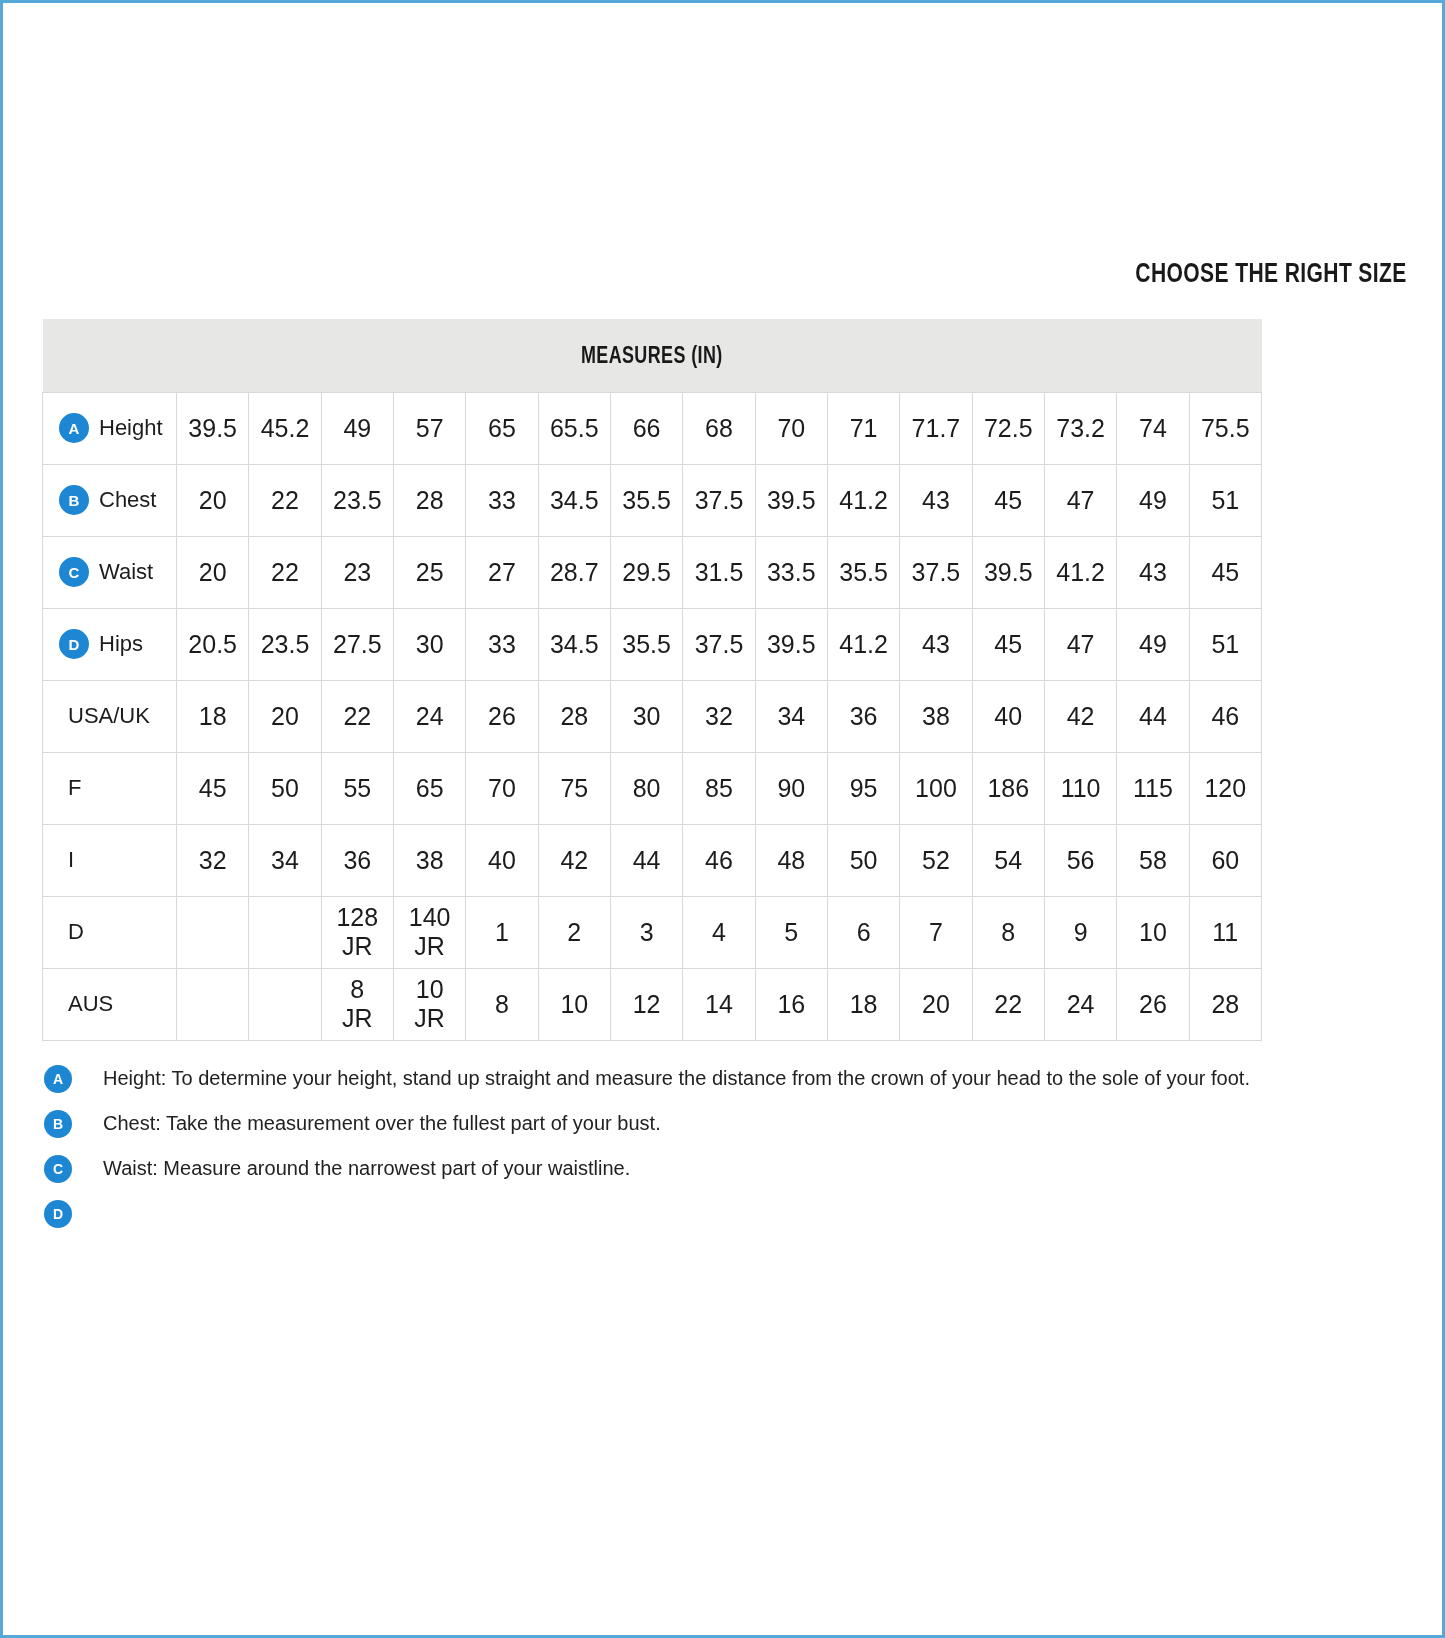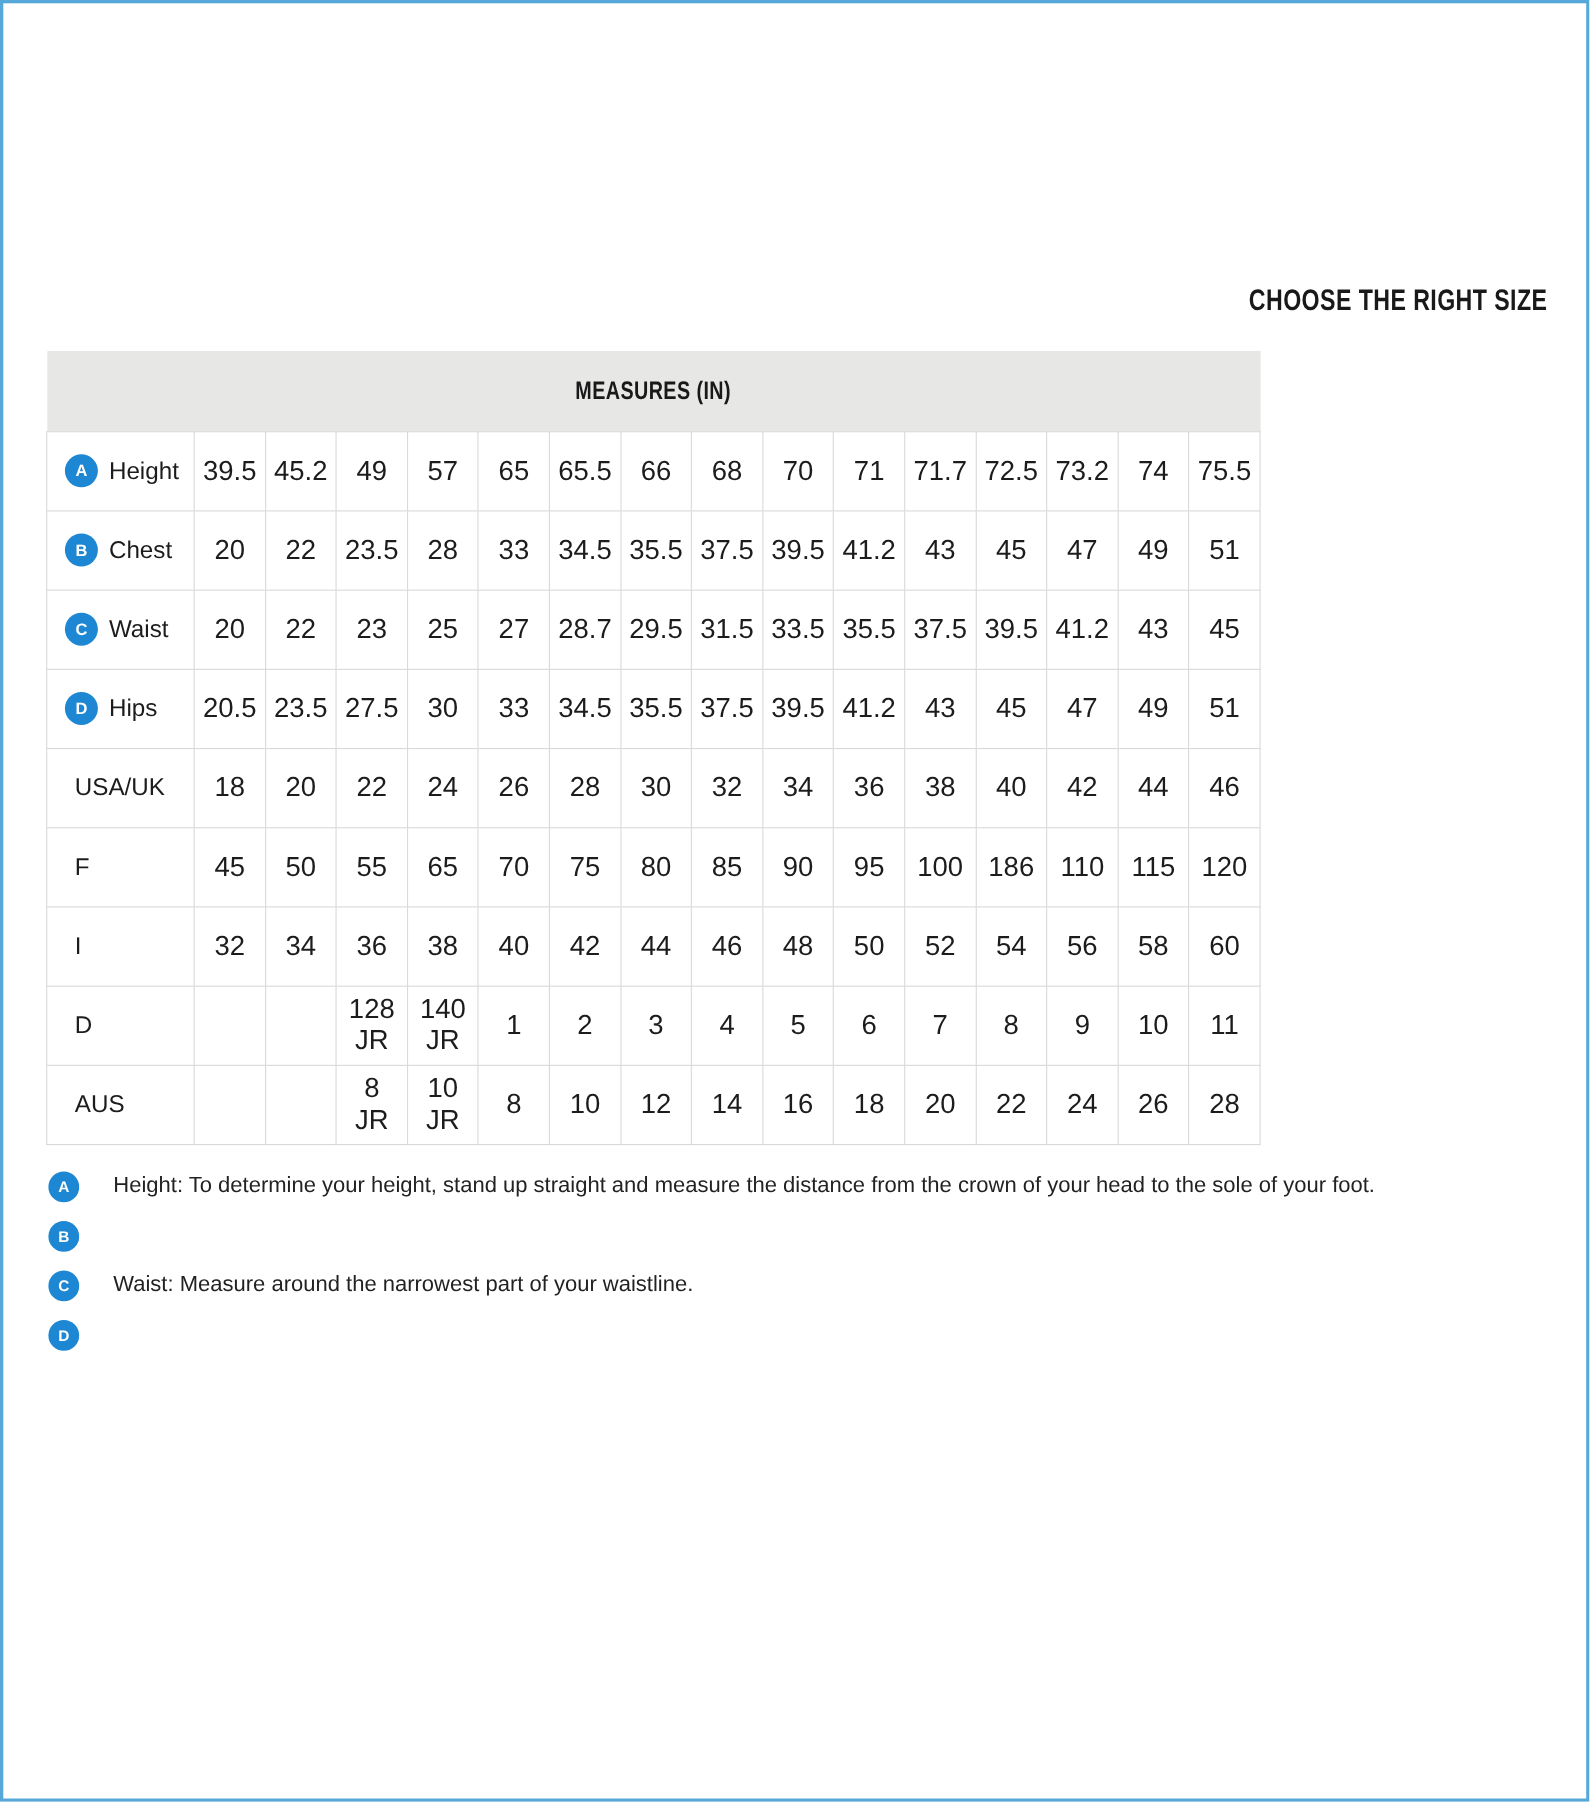--- a/index.html
+++ b/index.html
@@ -27,21 +27,21 @@
   .condensed {
     display:inline-block;
     transform:scaleX(0.78);
     transform-origin:center;
     letter-spacing:0.5px;
     white-space:nowrap;
   }
   table.size-chart {
     border-collapse:collapse;
     table-layout:fixed;
-    width:1104px;
+    width:1220px;
     margin:30px 0 0 42px;
   }
   col.label-col { width:134px; }
   td, th { box-sizing:border-box; }
   th.section-header {
     background:#e7e7e6;
     height:73px;
     text-align:center;
     font-size:23px;
     font-weight:bold;
@@ -313,20 +313,21 @@
       </tbody>
   </table>
 
   <div class="footnotes">
     <div class="footnote">
       <span class="badge">A</span>
       <span class="footnote-text">Height: To determine your height, stand up straight and measure the distance from the crown of your head to the sole of your foot.</span>
     </div>
     <div class="footnote">
       <span class="badge">B</span>
+      <span class="footnote-text">Chest: Take the measurement over the fullest part of your bust.</span>
     </div>
     <div class="footnote">
       <span class="badge">C</span>
       <span class="footnote-text">Waist: Measure around the narrowest part of your waistline.</span>
     </div>
     <div class="footnote">
       <span class="badge">D</span>
     </div>
   </div>
 

